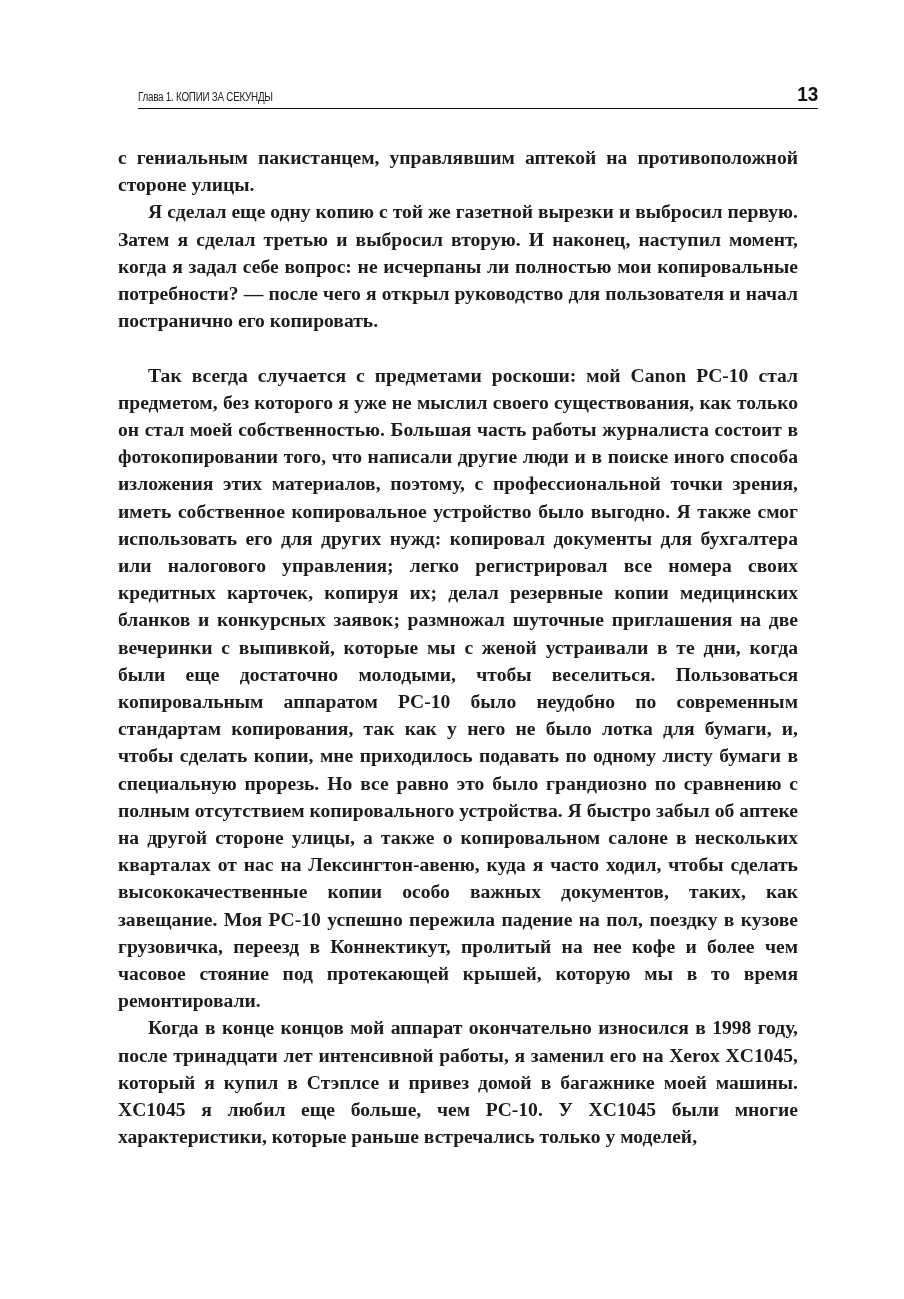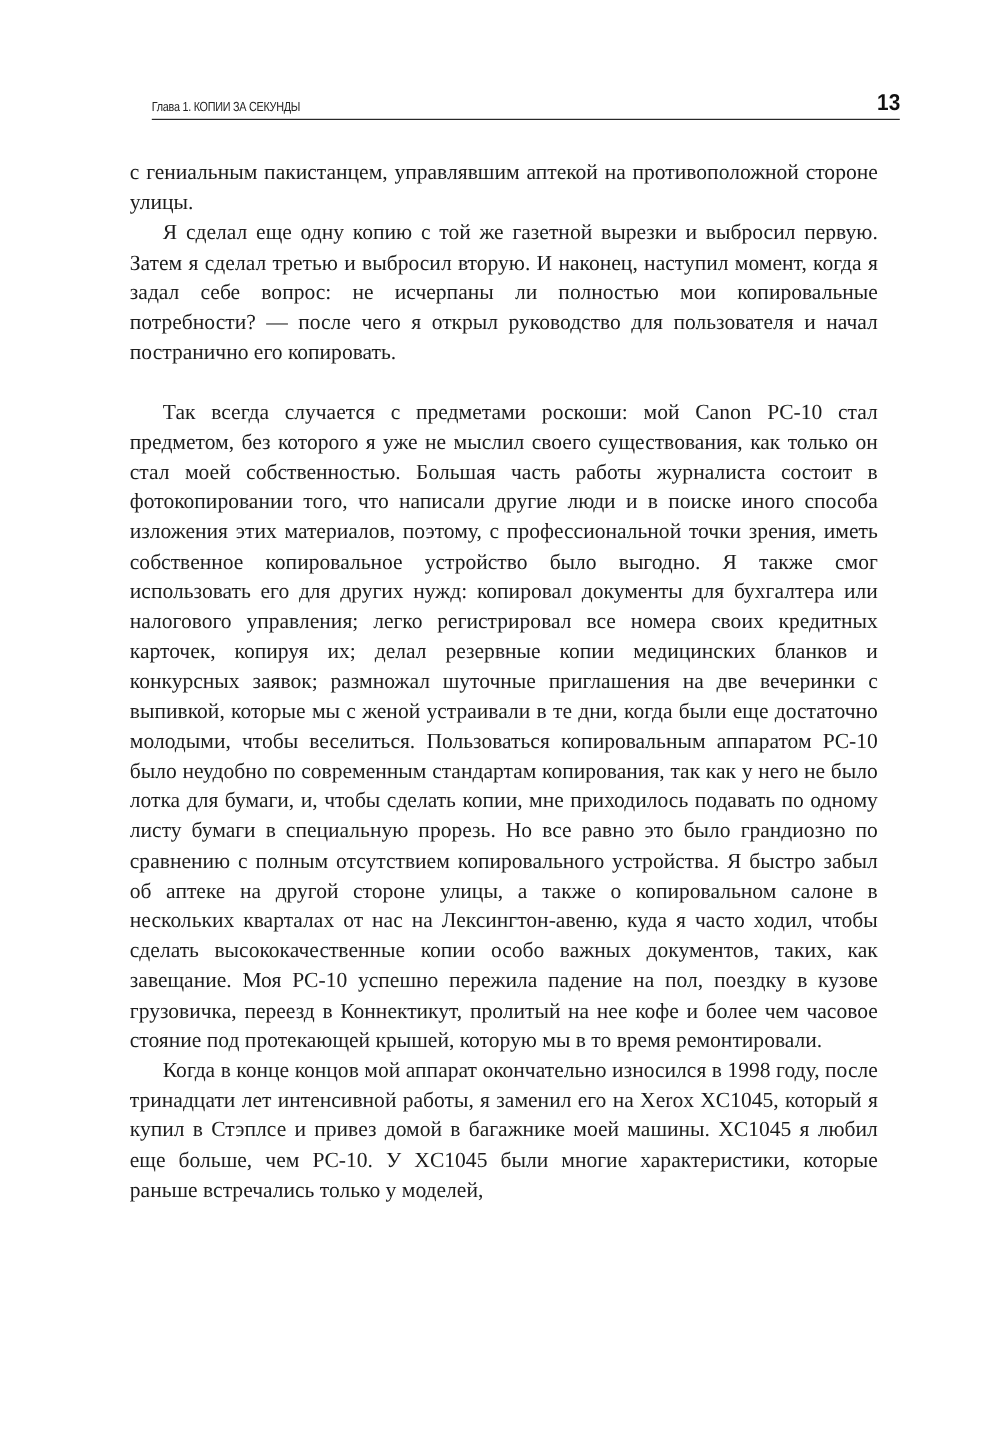--- a/index.html
+++ b/index.html
@@ -54,20 +54,21 @@
       font-family: "Liberation Serif", serif;
       font-size: 19.6px;
       line-height: 27.2px;
       color: #1c1c1c;
     }
     .body-text p {
       margin: 0;
       text-align: justify;
       text-indent: 30px;
       hyphens: manual;
+      font-weight: bold;
     }
     .body-text p.no-indent {
       text-indent: 0;
     }
     .body-text p.section-break {
       margin-top: 27.2px;
     }
   </style>
 </head>
 <body>

